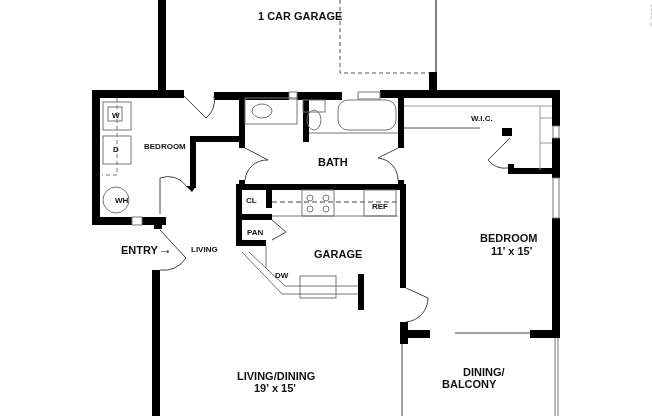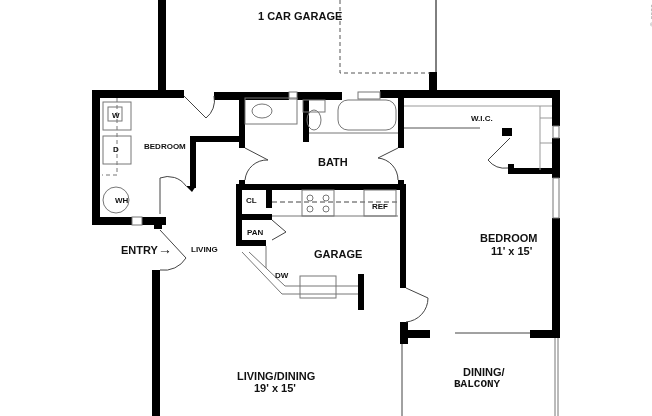--- a/index.html
+++ b/index.html
@@ -152,18 +152,18 @@
 <div class="lbl small" style="left:246px;top:196px;">CL</div>
 <div class="lbl small" style="left:247px;top:228px;">PAN</div>
 <div class="lbl small" style="left:372px;top:202px;">REF</div>
 <div class="lbl small" style="left:275px;top:271px;">DW</div>
 <div class="lbl big" style="left:314px;top:248px;">GARAGE</div>
 <div class="lbl big" style="left:448px;top:232px;margin-left:32px;">BEDROOM</div>
 <div class="lbl big" style="left:455px;top:245px;margin-left:36px;">11' x 15'</div>
 <div class="lbl big" style="left:237px;top:370px;">LIVING/DINING</div>
 <div class="lbl big" style="left:254px;top:382px;">19' x 15'</div>
 <div class="lbl big" style="left:463px;top:366px;">DINING/</div>
-<div class="lbl big" style="left:454px;top:378px;font-family:Liberation Mono, monospace;">BALCONY</div>
+<div class="lbl big" style="left:442px;top:378px;">BALCONY</div>
 <div class="lbl small" style="left:191px;top:245px;">LIVING</div>
 <div class="lbl big" style="left:121px;top:241px;">
   <span>ENTRY</span><span style="font-size:14px;">→</span>
 </div>
 <div class="copyright">© 2020</div>
 
 </body></html>

